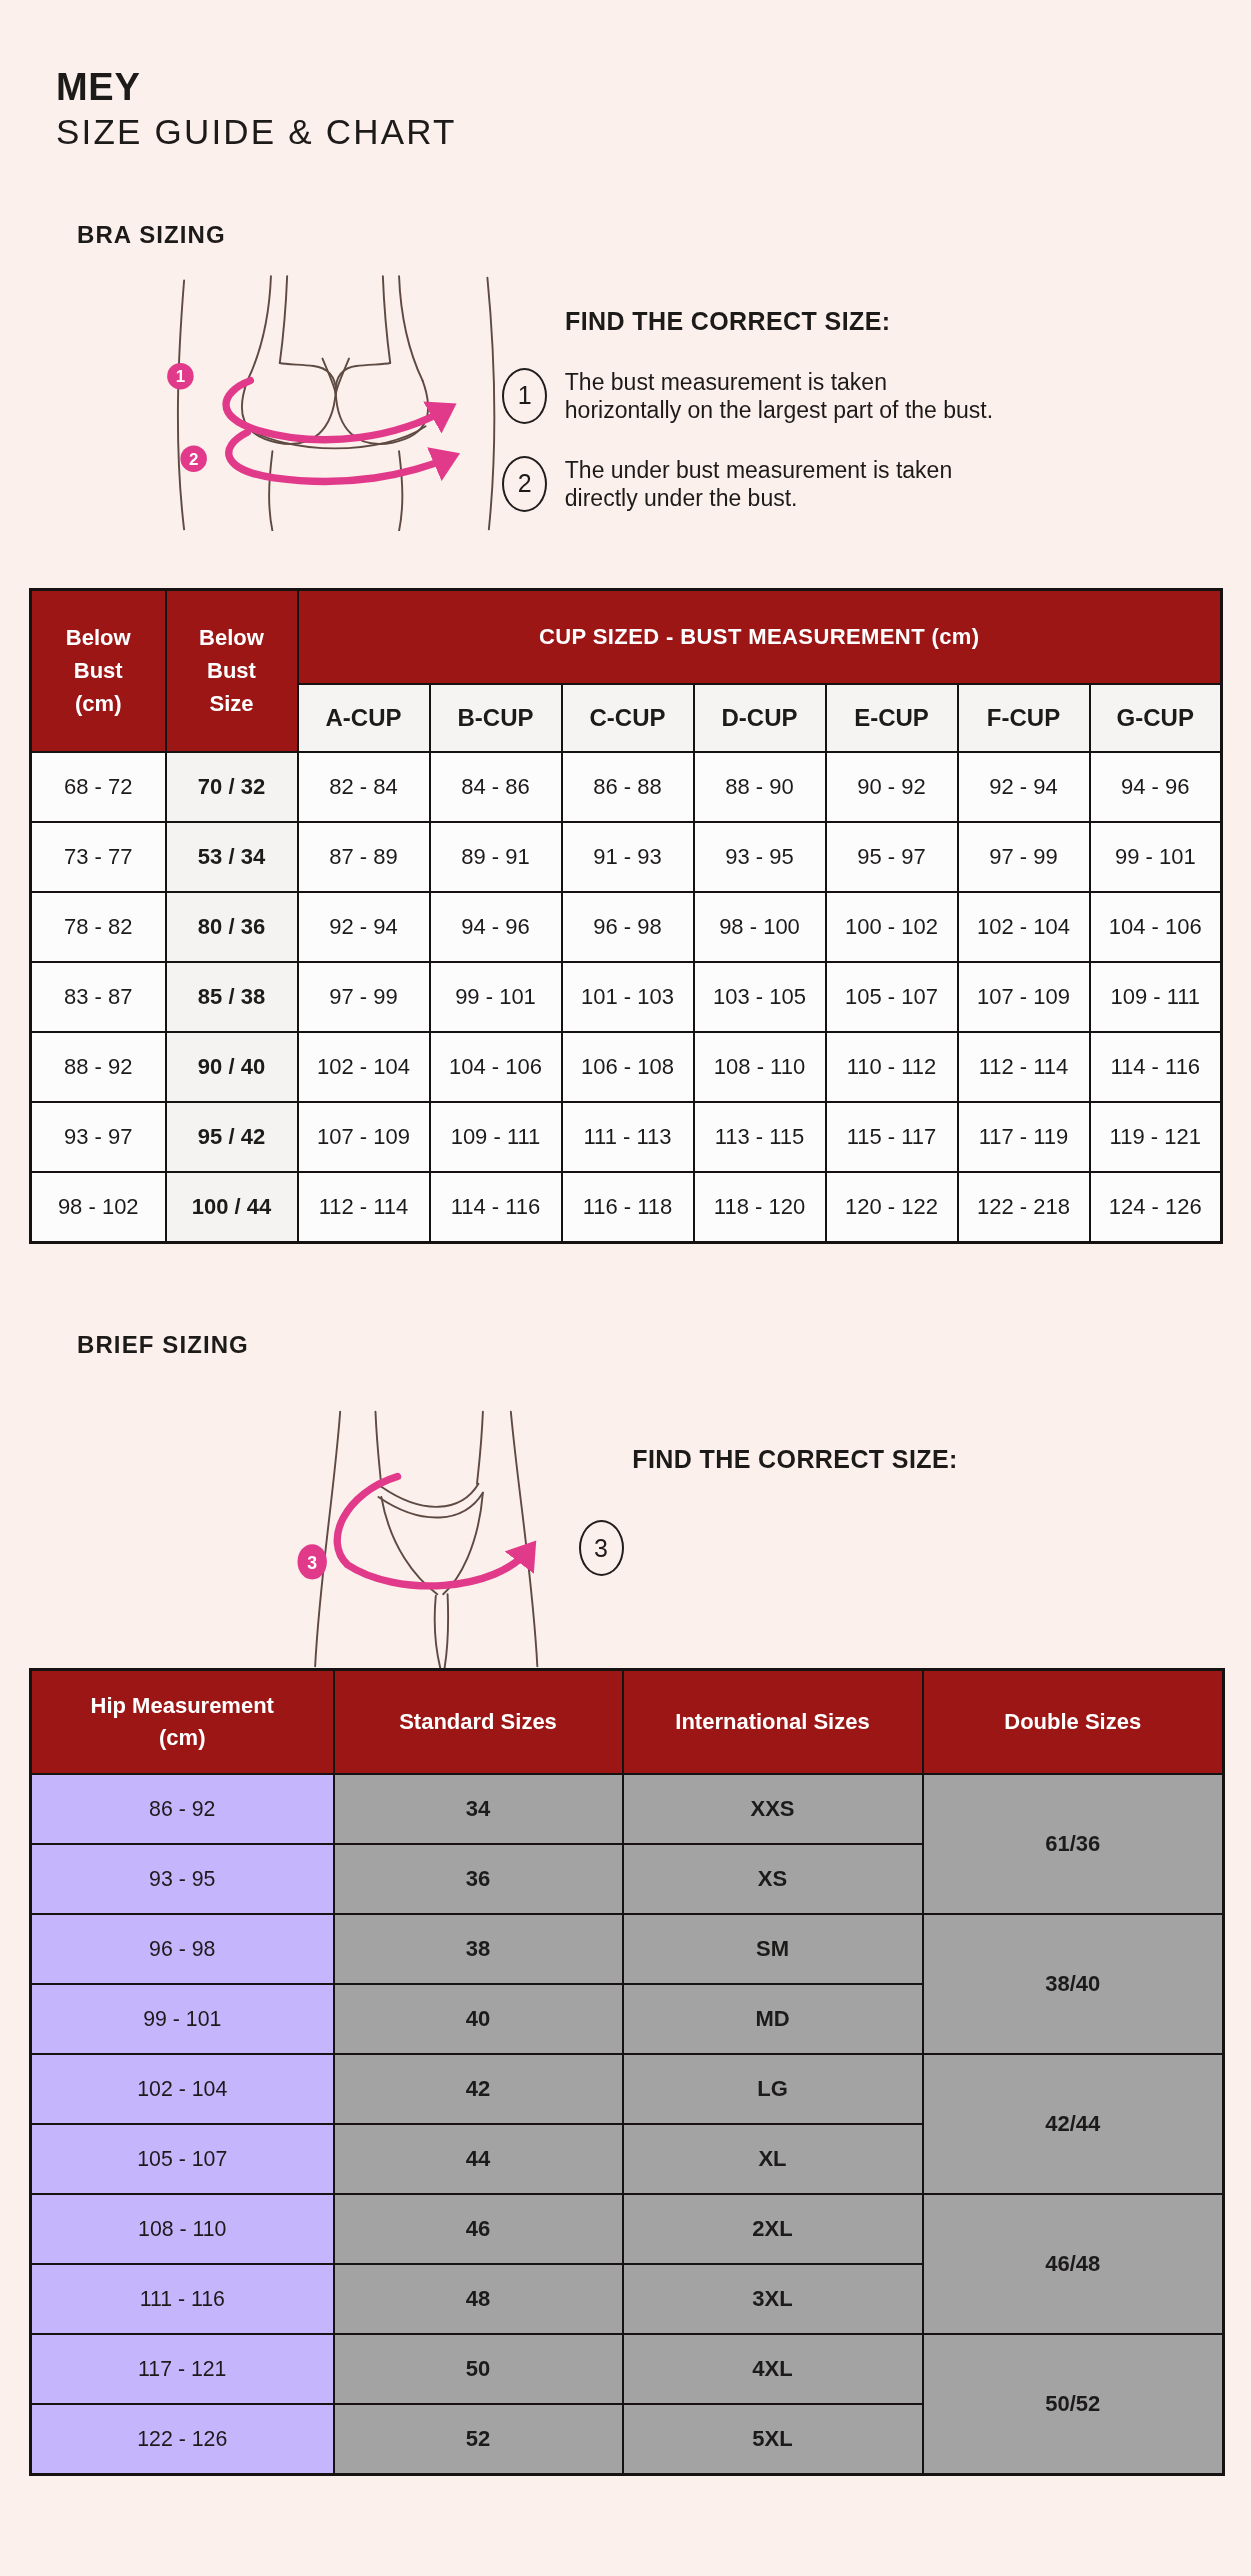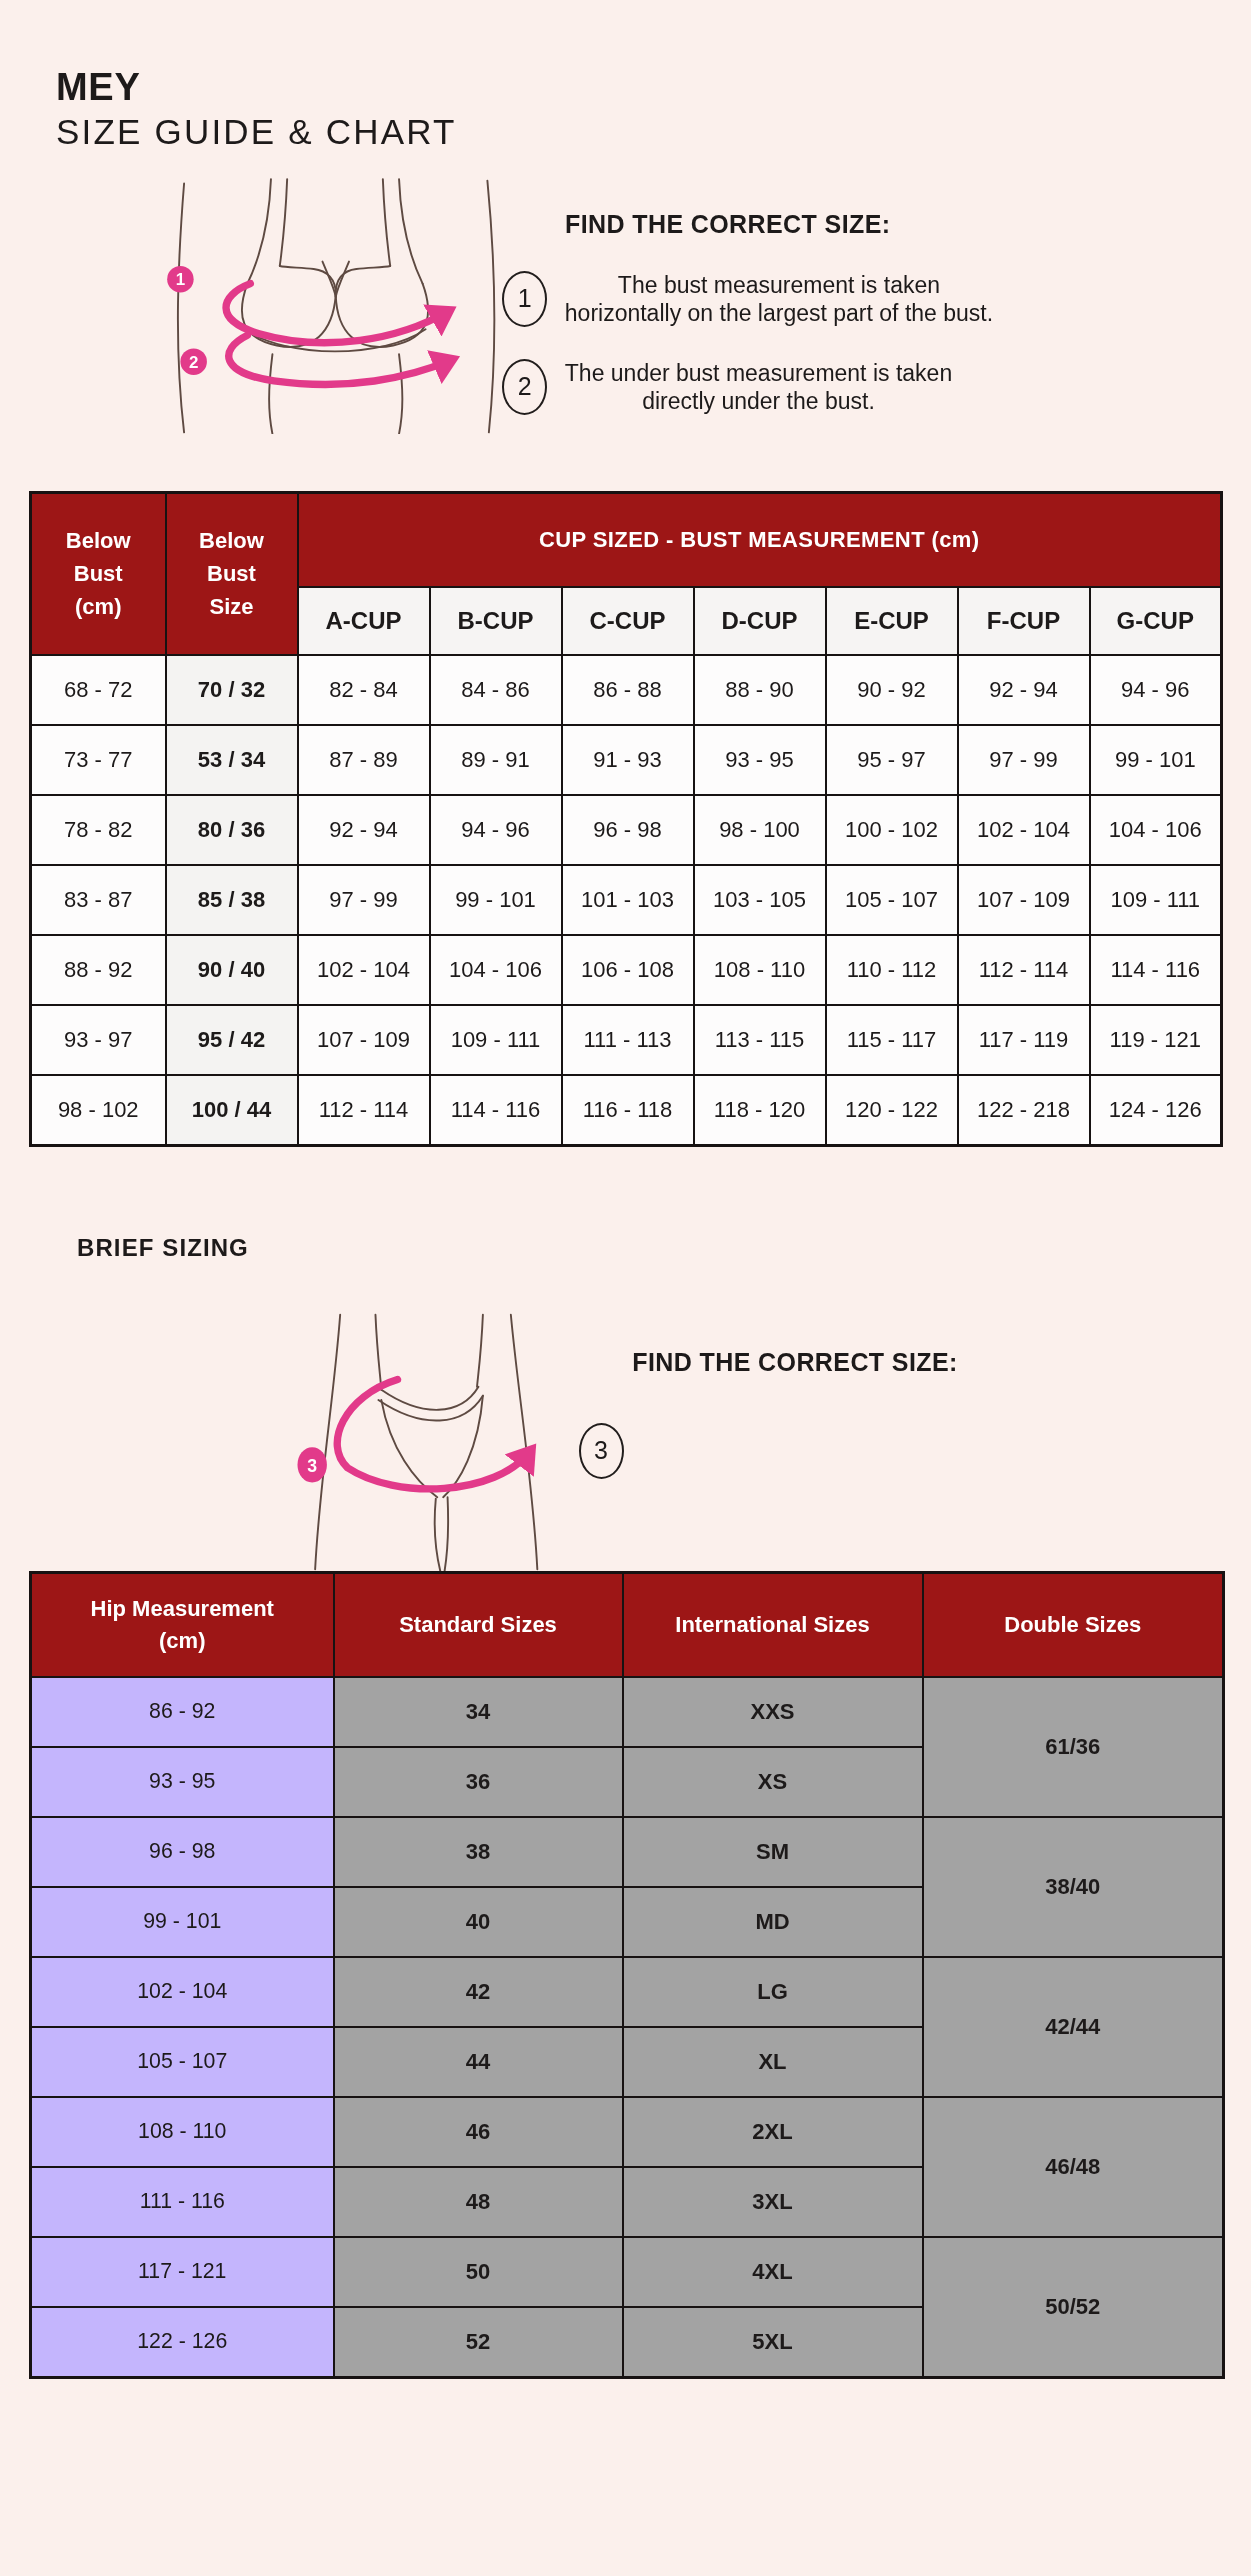--- a/index.html
+++ b/index.html
@@ -27,21 +27,21 @@
   #brief-findsize .find-h{margin-left:42px;}
   .step{display:flex;align-items:center;margin-top:32px;}
   .step:first-of-type{margin-top:26.5px;}
   #brief-findsize .step{margin-top:46px;}
   .step-circle{
     width:41px;height:52px;border:2.2px solid #211d1c;border-radius:50%;
     display:flex;align-items:center;justify-content:center;flex:0 0 auto;
     font-size:25px;font-weight:400;margin-left:-5.9px;
   }
   #brief-findsize .step-circle{margin-left:-11.8px;}
-  .step-text{margin-left:17.7px;font-size:23px;line-height:28px;white-space:pre-line;text-align:center;}
+  .step-text{margin-left:17.7px;font-size:23px;line-height:28px;white-space:pre-line;}
   
   table{border-collapse:collapse;table-layout:fixed;margin-left:29px;}
   th,td{text-align:center;vertical-align:middle;padding:0;}
   #bra-table{width:1194px;margin-top:57px;border:3.7px solid #171212;}
   #bra-table th,#bra-table td{border:2.6px solid #171212;}
   #brief-table{width:1194px;border:3.7px solid #171212;}
   #brief-table th,#brief-table td{border:2.9px solid #171212;}
   .red{background:#9d1616;color:#ffffff;font-weight:700;font-size:22px;}
   .pre{white-space:pre-line;line-height:1.5;}
   #bra-table .span-h{height:92px;letter-spacing:0.4px;}
@@ -57,20 +57,21 @@
 <body>
 
 <div class="page">
 
   <header>
     <div class="brand">MEY</div>
     <div class="title">SIZE GUIDE &amp; CHART</div>
   </header>
 
   <section>
+    <h2 id="bra-heading" class="sec-h">BRA SIZING</h2>
 
     <div class="fig-row" id="bra-fig-row">
       <svg id="bra-illustration" width="346" height="258" viewBox="0 0 470 350" fill="none">
         <defs>
           <marker id="arrowPink" markerWidth="6" markerHeight="6" refX="2.4" refY="3" orient="auto" markerUnits="strokeWidth">
             <path d="M0,0.5 L3.8,3 L0,5.5 Z" fill="#e23a8a"></path>
           </marker>
         </defs>
         <g stroke="#5e4a42" stroke-width="2.6" stroke-linecap="round">
           <path d="M30,10 C22,110 16,230 30,348"></path>

